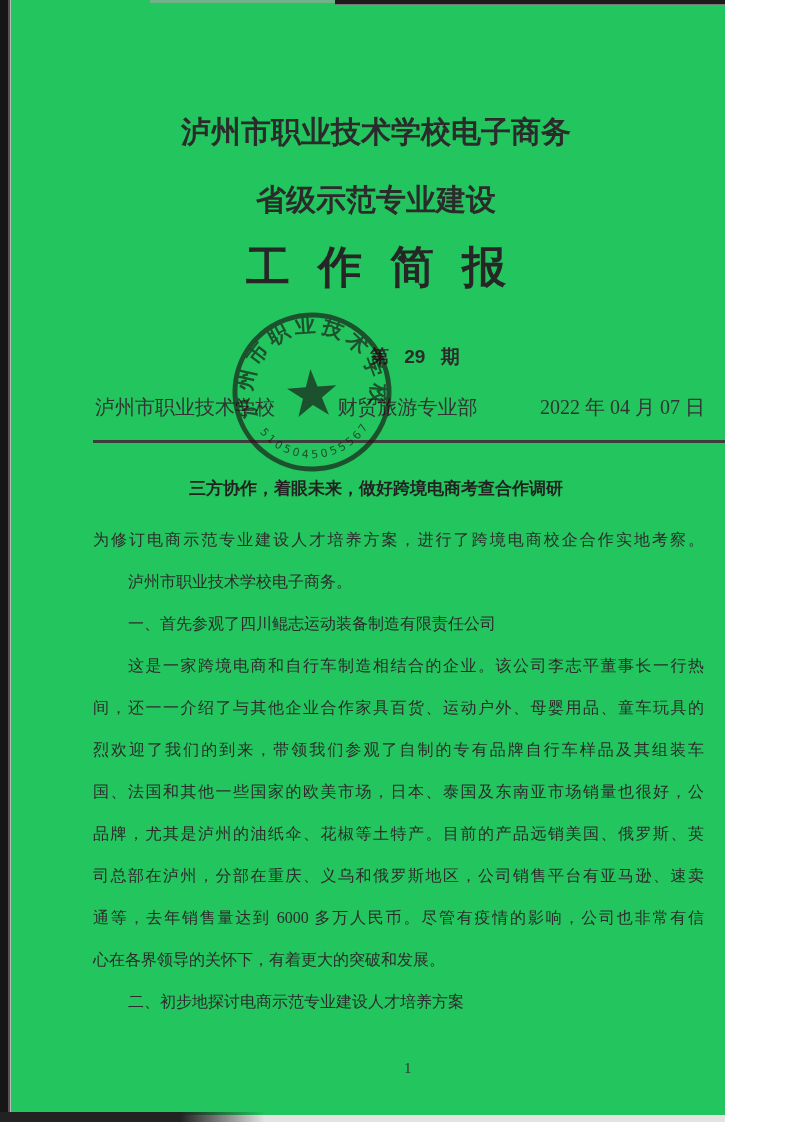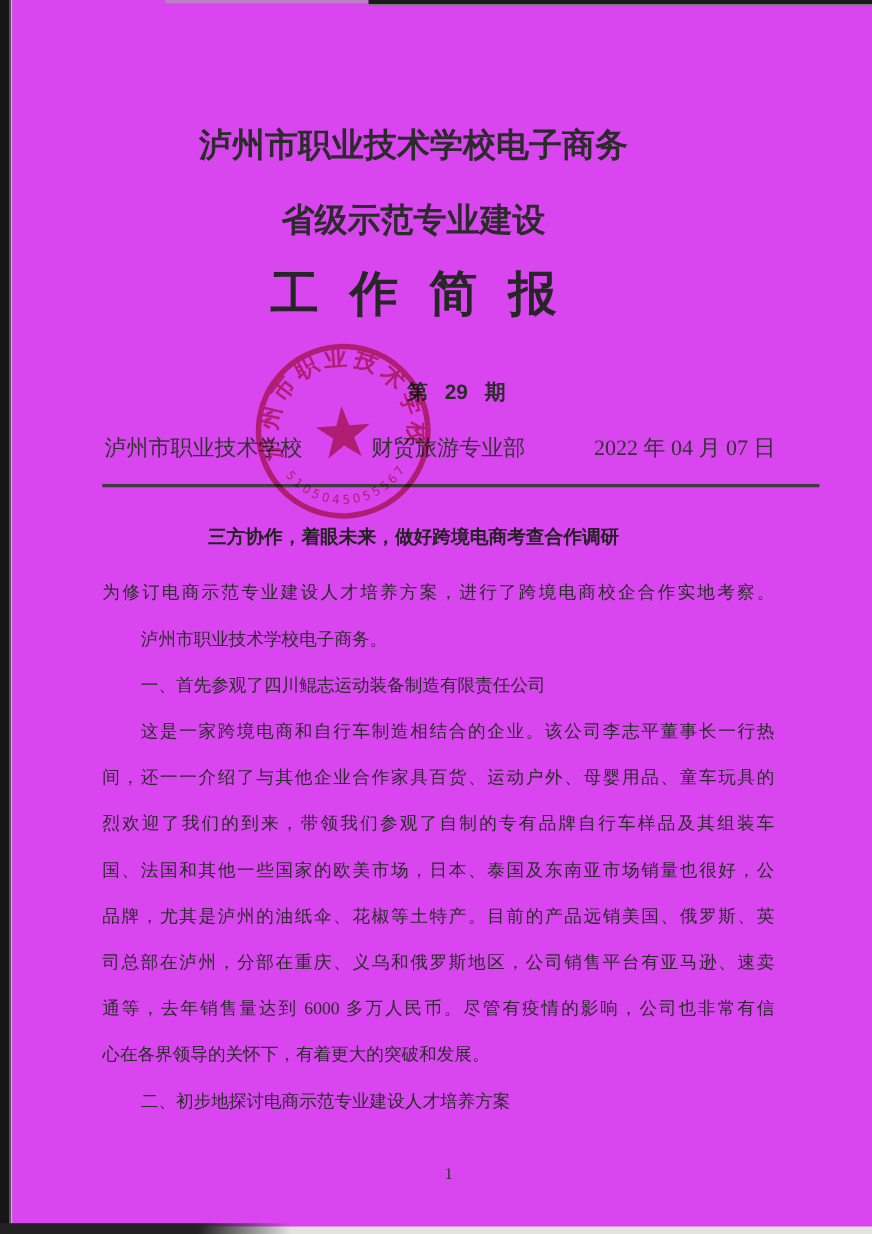--- a/index.html
+++ b/index.html
@@ -1,20 +1,20 @@
 <!DOCTYPE html>
 <html><head>
 <meta charset="utf-8">
 <style>
   html, body { margin: 0; padding: 0; background: #ffffff; }
   .page {
     position: relative;
-    width: 793px;
+    width: 725px;
     height: 1122px;
-    background: #d946ef;
+    background: #22c55e;
     overflow: hidden;
     font-family: "Liberation Serif", serif;
     color: #2e2e2e;
   }
   
   .edge-left {
     position: absolute; left: 0; top: 0; width: 11px; height: 1122px;
     background: linear-gradient(to right, #161616 0 8px, #555 8px 10px, #bbb 10px 11px);
   }
   .edge-top-dark {

